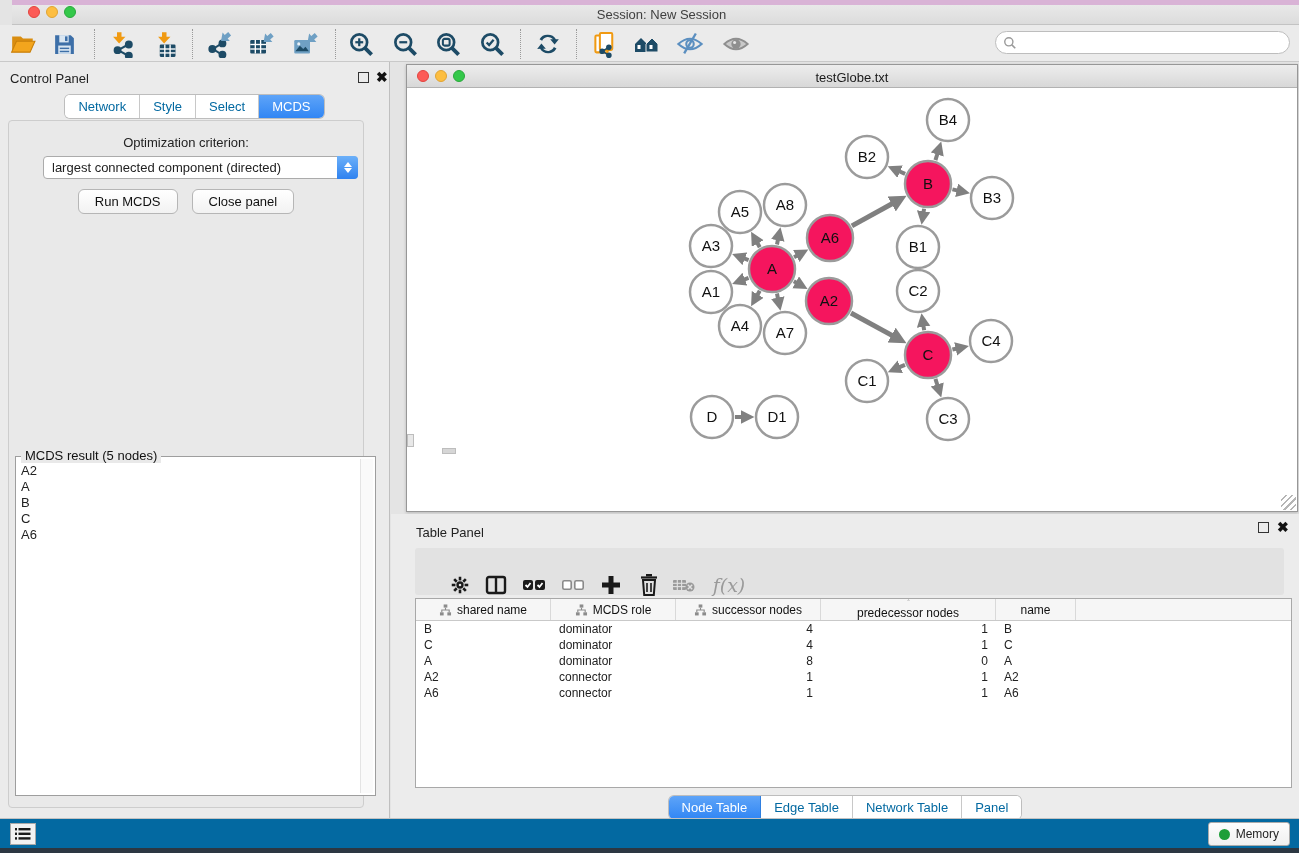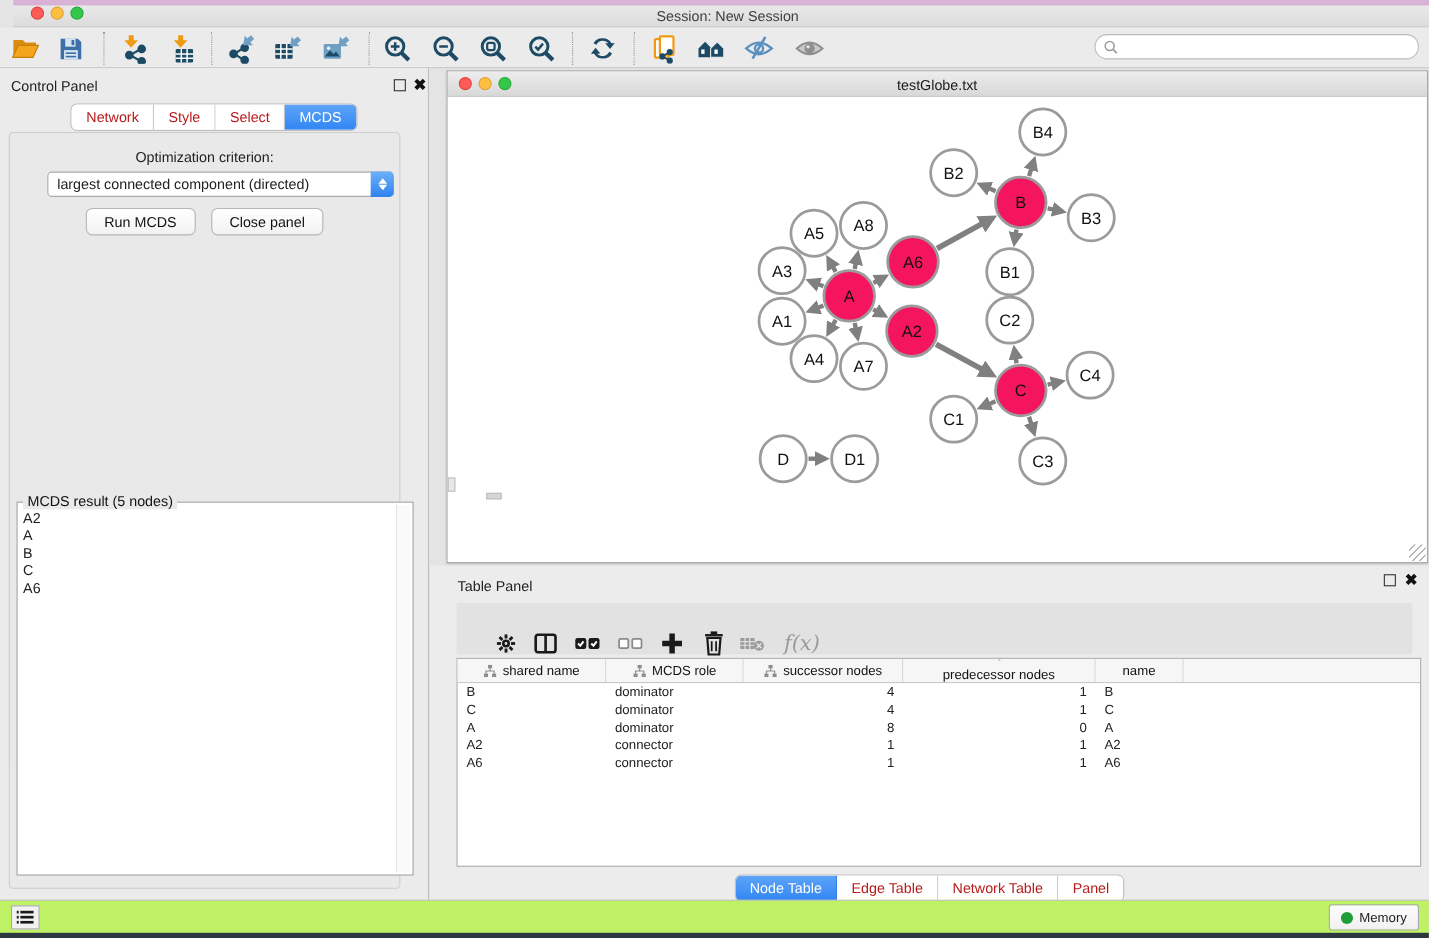--- a/index.html
+++ b/index.html
@@ -25,21 +25,21 @@
   .searchbox input { border:none; outline:none; flex:1; font-size:12px; background:transparent; margin-left:4px; }
 
   
   .control-panel { position:absolute; left:0; top:62px; width:390px; height:756px; background:#ebebeb; border-right:1px solid #bfbfbf; }
   .cp-header { position:relative; height:30px;padding-left:16px; }
   .cp-title { position:absolute; left:10px; top:9px; font-size:13px; color:#222; }
   .float-ic { position:absolute; top:10px; width:11px; height:11px; border:1.5px solid #333; }
   .close-ic { position:absolute; top:8px; font-weight:bold; font-size:14px; color:#111; line-height:14px; }
   .cp-tabs { position:absolute; left:0; right:0; top:33px; display:flex; justify-content:center; }
   .seg { display:flex; border-radius:5px; box-shadow:0 0 0 1px #bdbdbd; overflow:hidden; background:#fff; }
-  .seg .tab { padding:4px 13px; font-size:13px; background:#fff; border-right:1px solid #c8c8c8; color:#b91c1c; cursor:default; }
+  .seg .tab { padding:4px 13px; font-size:13px; background:#fff; border-right:1px solid #c8c8c8; color:#0369a1; cursor:default; }
   .seg .tab:last-child { border-right:none; }
   .seg .tab.sel { background:linear-gradient(#5ea4f8,#3186f4); color:#fff; border-right-color:#2f7fe0; }
   .cp-body { position:absolute; left:8px; top:58px; width:356px; height:688px; background:#e9e9e9;
     border:1px solid #cdcdcd; border-radius:4px; }
   .opt-label { position:absolute; left:0; right:0; top:14px; text-align:center; font-size:13px; }
   .dropdown { position:absolute; left:34px; top:35px; width:315px; height:23px; background:#fff;
     border:1px solid #ababab; border-radius:4px; display:flex; align-items:center; }
   .dropdown .dval { flex:1; padding-left:8px; font-size:13px; white-space:nowrap; overflow:hidden; }
   .dropdown .dstep { width:21px; height:23px; margin:-1px -1px -1px 0; border-radius:0 4px 4px 0;
     background:linear-gradient(#6cb0f9,#2f82f0); display:flex; flex-direction:column; align-items:center; justify-content:center; gap:1px; }
@@ -77,21 +77,21 @@
   .thead { display:flex; height:22px; background:#f6f6f6; border-bottom:1px solid #c9c9c9; font-size:12px; }
   .th { display:flex; align-items:center; justify-content:center; gap:5px; border-right:1px solid #d9d9d9; color:#111; }
   .th:last-child { border-right:none; }
   .trow { display:flex; height:16px; font-size:12px; align-items:center; }
   .td { padding:0 8px; white-space:nowrap; overflow:hidden; }
   .c0 { width:135px; } .c1 { width:125px; } .c2 { width:145px; } .c3 { width:175px;flex-direction:column; } .c4 { width:80px; } .cf { flex:1; }
   .num { text-align:right; }
   .tp-tabs { position:absolute; left:0; right:0; top:282px; display:flex; justify-content:center; }
 
   
-  .statusbar { position:absolute; left:0; top:818px; width:1299px; height:33px; background:#bef264; border-top:1px solid #c2c2c2; }
+  .statusbar { position:absolute; left:0; top:818px; width:1299px; height:33px; background:#0369a1; border-top:1px solid #c2c2c2; }
   .list-btn { position:absolute; left:10px; top:4px; width:26px; height:22px; background:#f2f2f2; border:1px solid #a9a9a9;
     display:flex; align-items:center; justify-content:center; }
   .memory-btn { position:absolute; right:9px; top:3px; height:24px; background:linear-gradient(#fdfdfd,#f0f0f0);
     border:1px solid #ababab; border-radius:3px; display:flex; align-items:center; gap:6px; padding:0 10px; font-size:12px; }
   .mem-dot { width:11px; height:11px; border-radius:50%; background:#1d9e38; }
   .bottom-strip { position:absolute; left:0; top:848px; width:1299px; height:5px; background:#2c3742; }
 
   svg.icon { display:block; }
 </style>
 </head>

